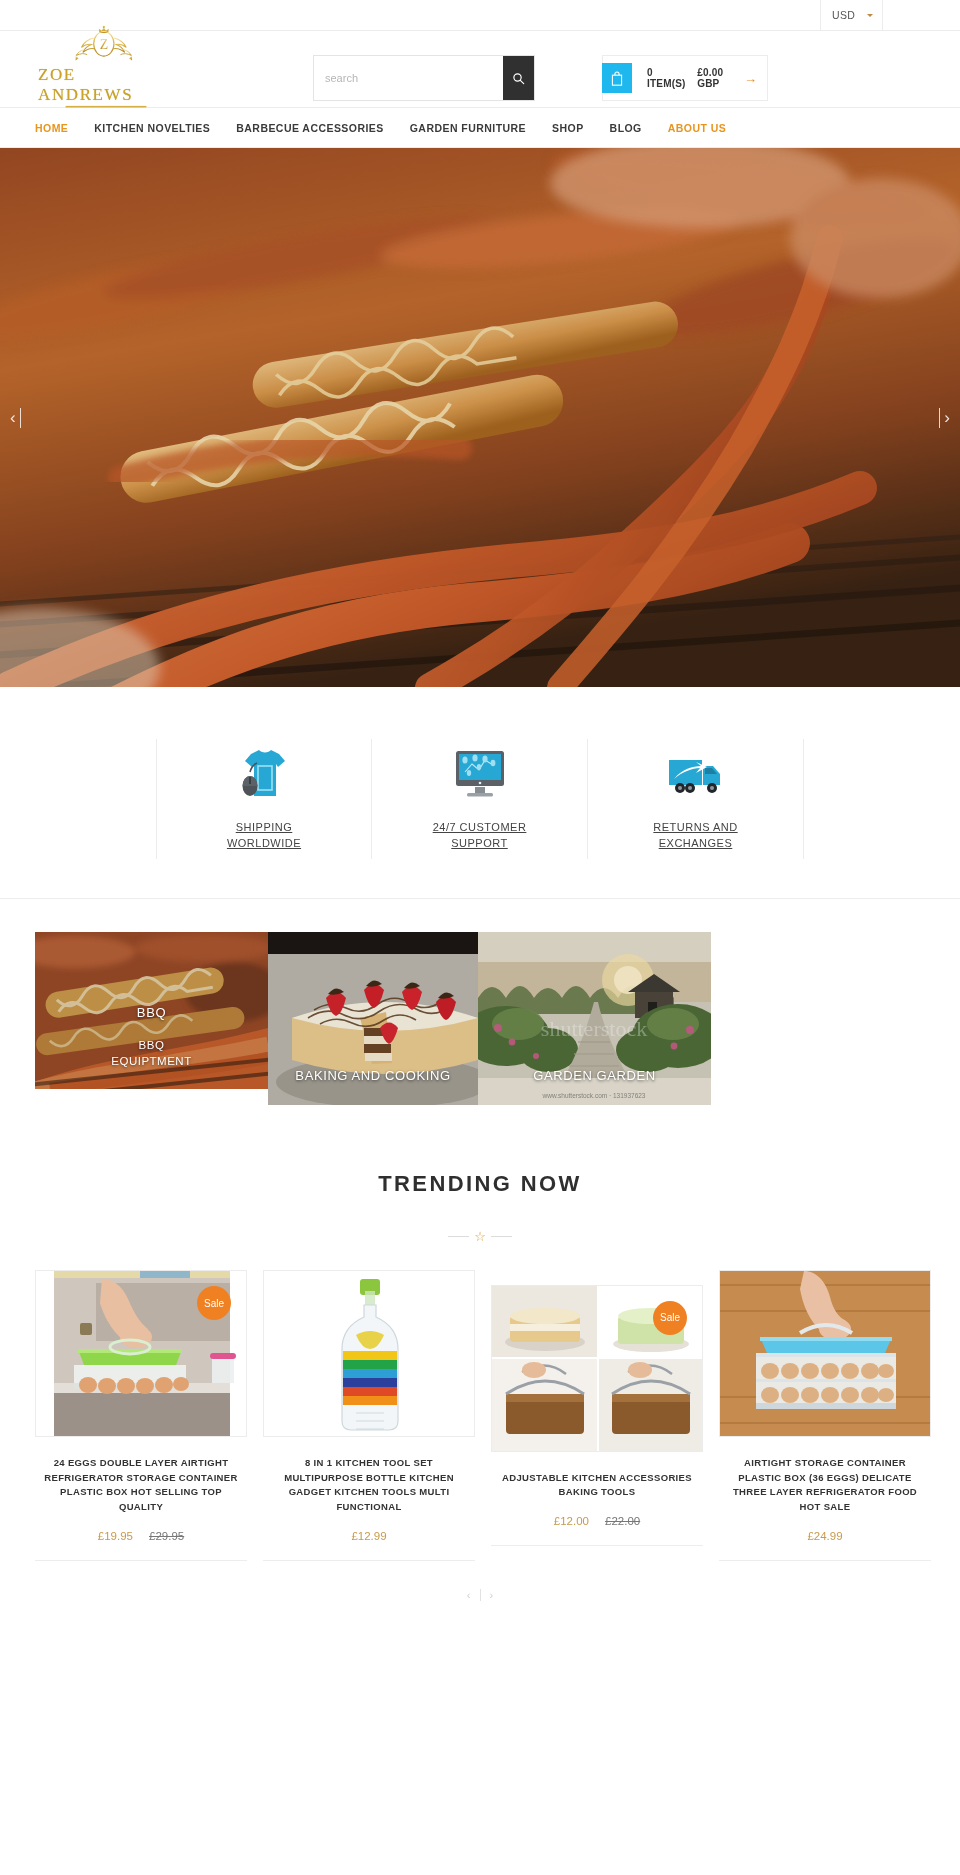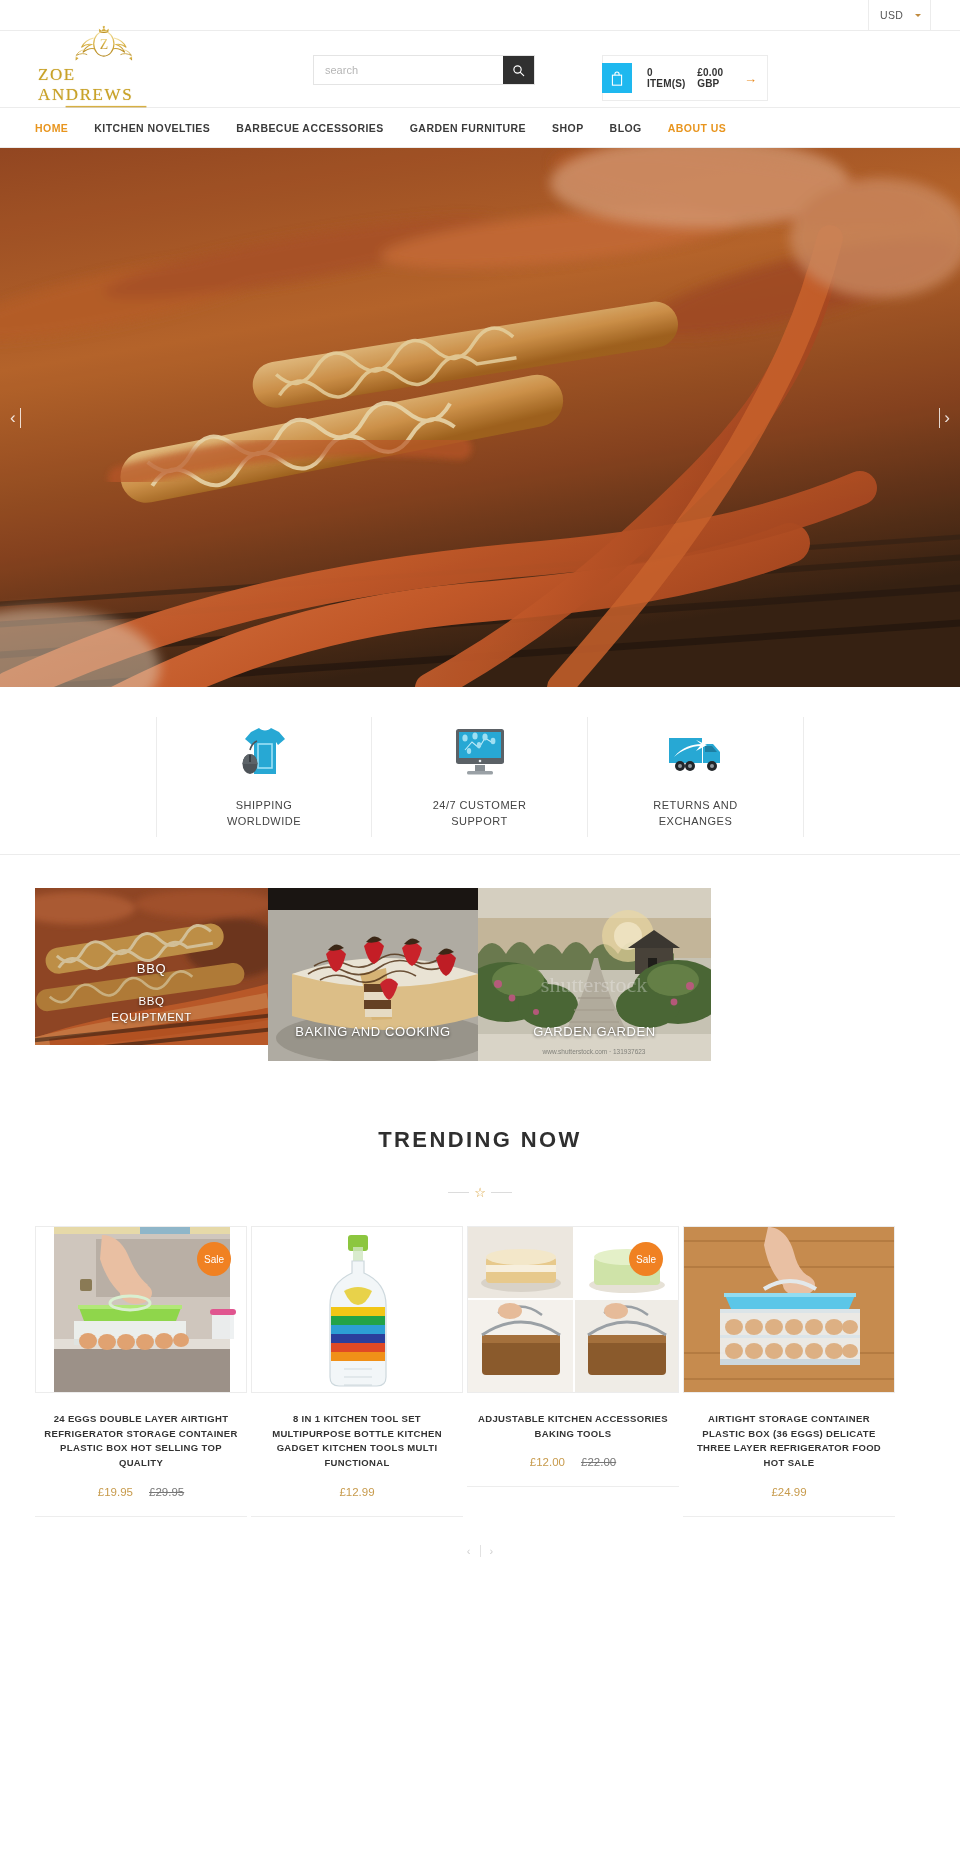--- a/index.html
+++ b/index.html
@@ -12,20 +12,21 @@
   body { width: 960px; overflow-x: hidden; }
 
   
   .topbar {
     height: 31px;
     border-bottom: 1px solid #ececec;
     display: flex;
     justify-content: flex-end;
     align-items: stretch;
     background: #fff;
+    gap: 48px;
   }
   .currency-select {
     width: 63px;
     border-left: 1px solid #ececec;
     border-right: 1px solid #ececec;
     display: flex;
     align-items: center;
     justify-content: space-between;
     padding: 0 9px 0 11px;
     font-size: 10.5px;
@@ -69,21 +70,21 @@
     color: #c9a227;
     text-shadow: 0 0 1px rgba(180,140,20,.55);
     margin-top: -3px;
   }
 
   .search-box {
     position: absolute;
     left: 313px;
     top: 24px;
     width: 222px;
-    height: 30px;
+    height: 46px;
     display: flex;
     border: 1px solid #e4e4e4;
   }
   .search-input {
     flex: 1;
     border: 0;
     outline: none;
     padding: 0 11px;
     font-size: 11px;
     color: #999;
@@ -180,26 +181,27 @@
   .hero-arrow .bar {
     display: inline-block;
     width: 1px; height: 20px;
     background: rgba(255,255,255,.8);
   }
   .hero-arrow.left { left: 10px; }
   .hero-arrow.right { right: 10px; }
 
   
   .services {
-    height: 168px;
+    height: 212px;
     border-bottom: 1px solid #ececec;
     display: flex;
     align-items: center;
     justify-content: center;
     padding-top: 12px;
+    text-decoration: underline;
   }
   .service {
     width: 216px;
     height: 120px;
     display: flex;
     flex-direction: column;
     align-items: center;
     justify-content: center;
     border-right: 1px solid #ececec;
     cursor: pointer;
@@ -268,23 +270,23 @@
     align-items: center;
     justify-content: center;
     gap: 5px;
   }
   .divider .line { height: 1px; width: 21px; background: #dcdcdc; }
   .star { color: #d9a441; font-size: 13px; line-height: 1; }
 
   
   .products {
     display: flex;
-    gap: 4px;
+    gap: 16px;
     padding: 27px 35px 0 35px;
-    align-items: flex-start;
+    align-items: center;
   }
   .product { width: 212px; text-align: center; cursor: pointer; }
   .product-media {
     position: relative;
     width: 212px;
     height: 167px;
     border: 1px solid #ececec;
     overflow: hidden;
     background: #fff;
   }

